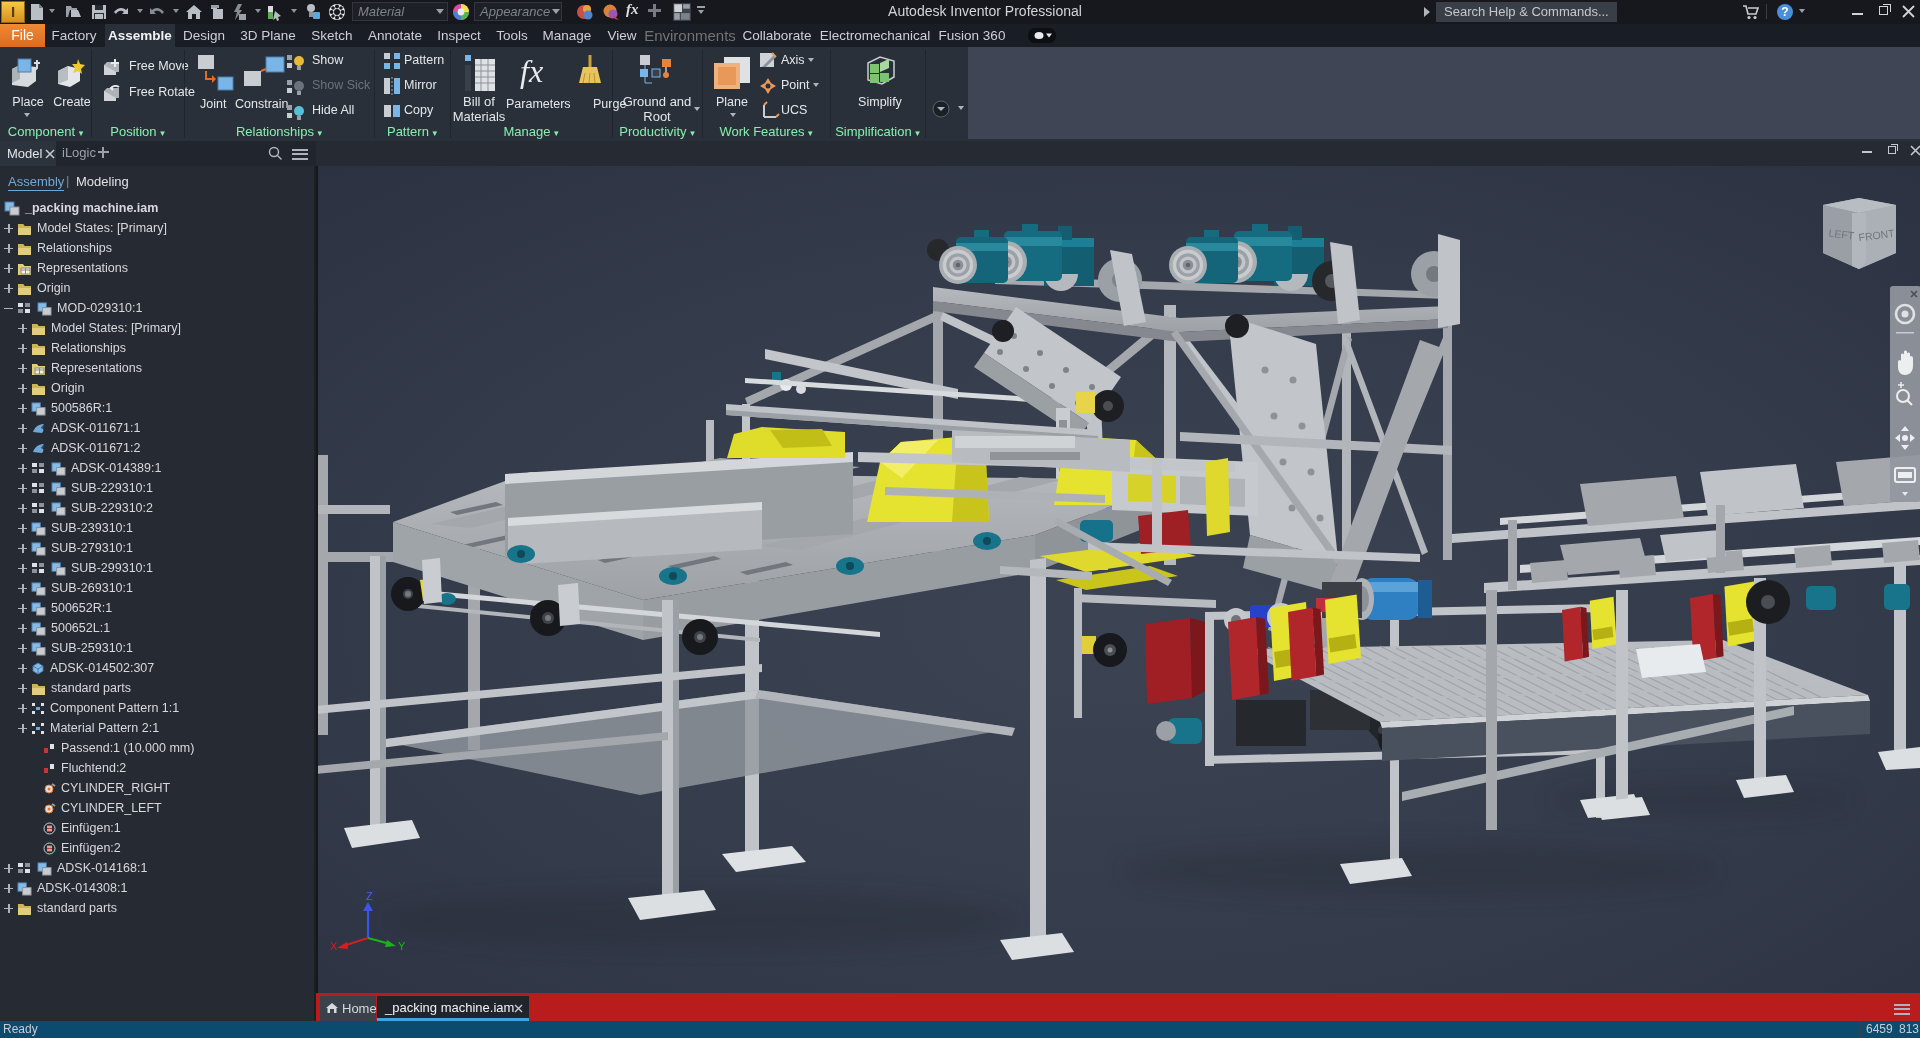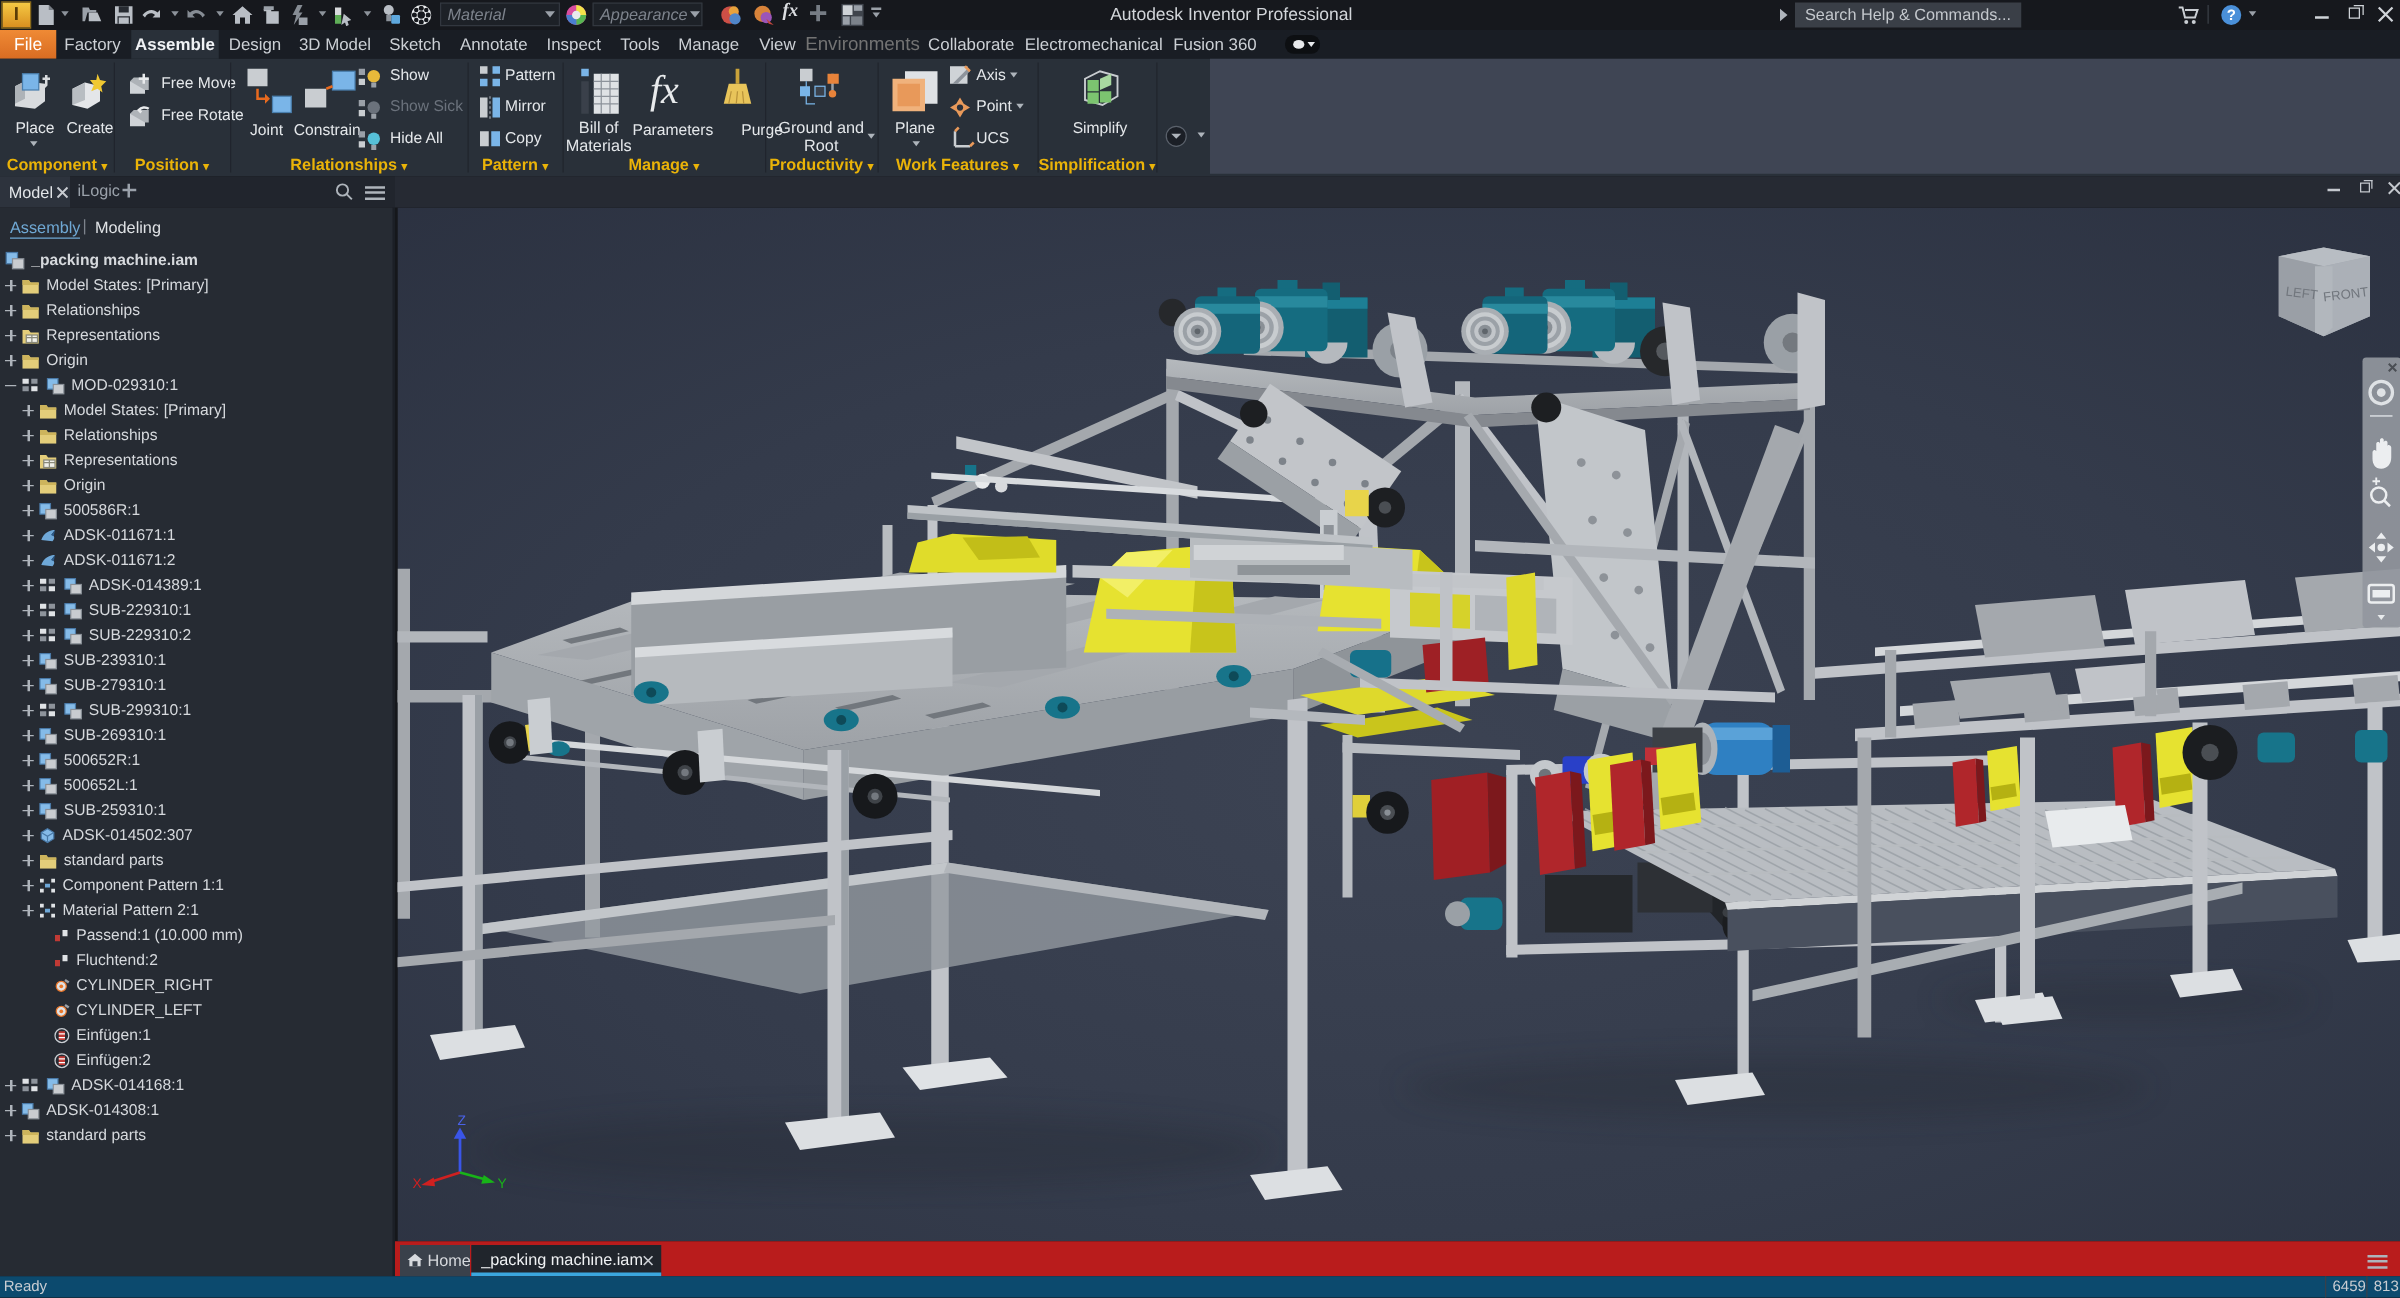--- a/index.html
+++ b/index.html
@@ -6,21 +6,21 @@
 .abs{position:absolute;}
 #titlebar{position:absolute;left:0;top:0;width:1920px;height:24px;background:#16181d;}
 #tabrow{position:absolute;left:0;top:24px;width:1920px;height:23px;background:#191d24;}
 #ribbon{position:absolute;left:0;top:47px;width:1920px;height:94px;background:#293039;}
 #bheader{position:absolute;left:0;top:141px;width:316px;height:25px;background:#21252d;}
 #docstrip{position:absolute;left:316px;top:141px;width:1604px;height:25px;background:#262a33;}
 #browser{position:absolute;left:0;top:166px;width:316px;height:855px;background:#262b33;border-right:2px solid #1b1f26;}
 #viewport{position:absolute;left:318px;top:166px;width:1602px;height:827px;}
 #doctabs{position:absolute;left:316px;top:993px;width:1604px;height:28px;background:#b91c1c;}
 #statusbar{position:absolute;left:0;top:1021px;width:1920px;height:17px;background:#0c4a6e;color:#c9cdd2;font-size:12px;}
-.panelLabel{position:absolute;bottom:2px;font-size:13px;color:#eab308;width:100%;text-align:center;white-space:nowrap;font-weight:bold;}
+.panelLabel{position:absolute;bottom:2px;font-size:13px;color:#86efac;width:100%;text-align:center;white-space:nowrap;}
 .rtxt{color:#e4e7ea;font-size:12.5px;white-space:nowrap;}
 .sep{position:absolute;top:3px;bottom:3px;width:1px;background:#20242d;}
 .row{position:absolute;height:20px;display:flex;align-items:center;white-space:nowrap;color:#d6d9dd;font-size:12.5px;}
 .exp{width:9px;height:9px;margin-right:4px;position:relative;flex:none;}
 .exp:before{content:"";position:absolute;left:0;top:4px;width:9px;height:1.6px;background:#aeb4bb;}
 .expP:after{content:"";position:absolute;left:4px;top:0;width:1.6px;height:9px;background:#aeb4bb;}
 svg{display:block;}
 .ic{flex:none;margin-right:5px;}
 </style></head><body>
 
@@ -139,21 +139,21 @@
 <svg class="abs" style="left:1902px;top:5px" width="13" height="13">
       <path d="M1 1l11 11M12 1L1 12" stroke="#cfd3d8" stroke-width="1.8"></path>
     </svg>
 </div>
 <div id="tabrow">
 <div class="abs" style="left:0;top:0;width:45px;height:23px;background:linear-gradient(180deg,#ef8a35,#d96c22);color:#fff;font-size:14px;text-align:center;line-height:22px;">File</div>
 <div class="abs" style="left:105px;top:0;width:70px;height:23px;background:#293039;"></div>
 <div class="abs" style="left:14px;top:0;width:120px;text-align:center;font-size:13.5px;line-height:23px;color:#ccd0d5;">Factory</div>
 <div class="abs" style="left:80px;top:0;width:120px;text-align:center;font-size:13.5px;line-height:23px;color:#f0f2f5;font-weight:bold;">Assemble</div>
 <div class="abs" style="left:144px;top:0;width:120px;text-align:center;font-size:13.5px;line-height:23px;color:#ccd0d5;">Design</div>
-<div class="abs" style="left:208px;top:0;width:120px;text-align:center;font-size:13.5px;line-height:23px;color:#ccd0d5;">3D Model</div>
+<div class="abs" style="left:208px;top:0;width:120px;text-align:center;font-size:13.5px;line-height:23px;color:#ccd0d5;">3D Plane</div>
 <div class="abs" style="left:272px;top:0;width:120px;text-align:center;font-size:13.5px;line-height:23px;color:#ccd0d5;">Sketch</div>
 <div class="abs" style="left:335px;top:0;width:120px;text-align:center;font-size:13.5px;line-height:23px;color:#ccd0d5;">Annotate</div>
 <div class="abs" style="left:399px;top:0;width:120px;text-align:center;font-size:13.5px;line-height:23px;color:#ccd0d5;">Inspect</div>
 <div class="abs" style="left:452px;top:0;width:120px;text-align:center;font-size:13.5px;line-height:23px;color:#ccd0d5;">Tools</div>
 <div class="abs" style="left:507px;top:0;width:120px;text-align:center;font-size:13.5px;line-height:23px;color:#ccd0d5;">Manage</div>
 <div class="abs" style="left:562px;top:0;width:120px;text-align:center;font-size:13.5px;line-height:23px;color:#ccd0d5;">View</div>
 <div class="abs" style="left:630px;top:0;width:120px;text-align:center;font-size:15px;line-height:23px;color:#737373;">Environments</div>
 <div class="abs" style="left:717px;top:0;width:120px;text-align:center;font-size:13.5px;line-height:23px;color:#ccd0d5;">Collaborate</div>
 <div class="abs" style="left:815px;top:0;width:120px;text-align:center;font-size:13.5px;line-height:23px;color:#ccd0d5;">Electromechanical</div>
 <div class="abs" style="left:912px;top:0;width:120px;text-align:center;font-size:13.5px;line-height:23px;color:#ccd0d5;">Fusion 360</div>

